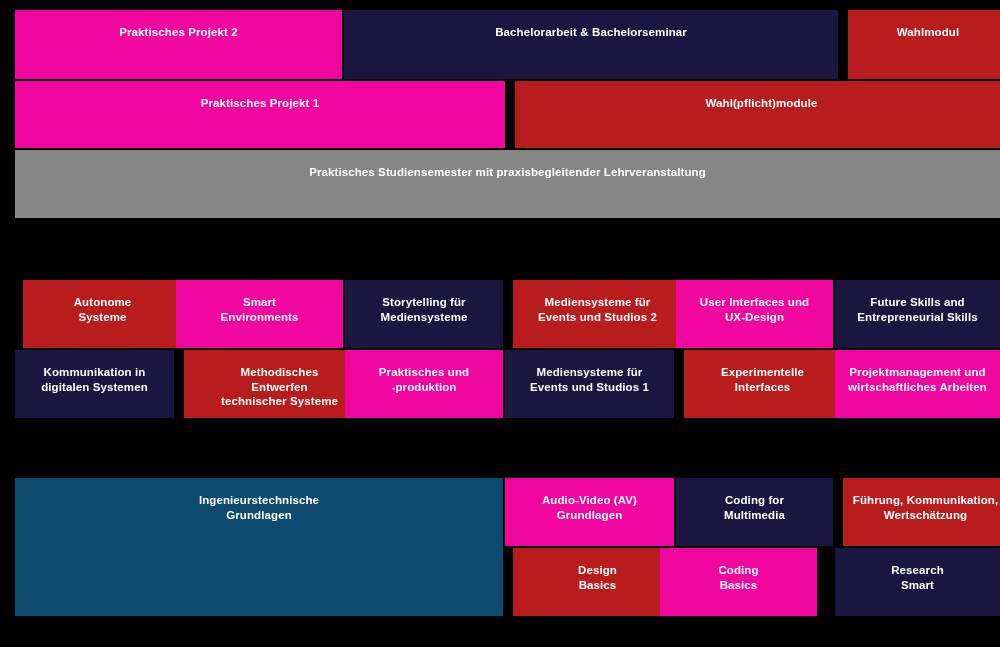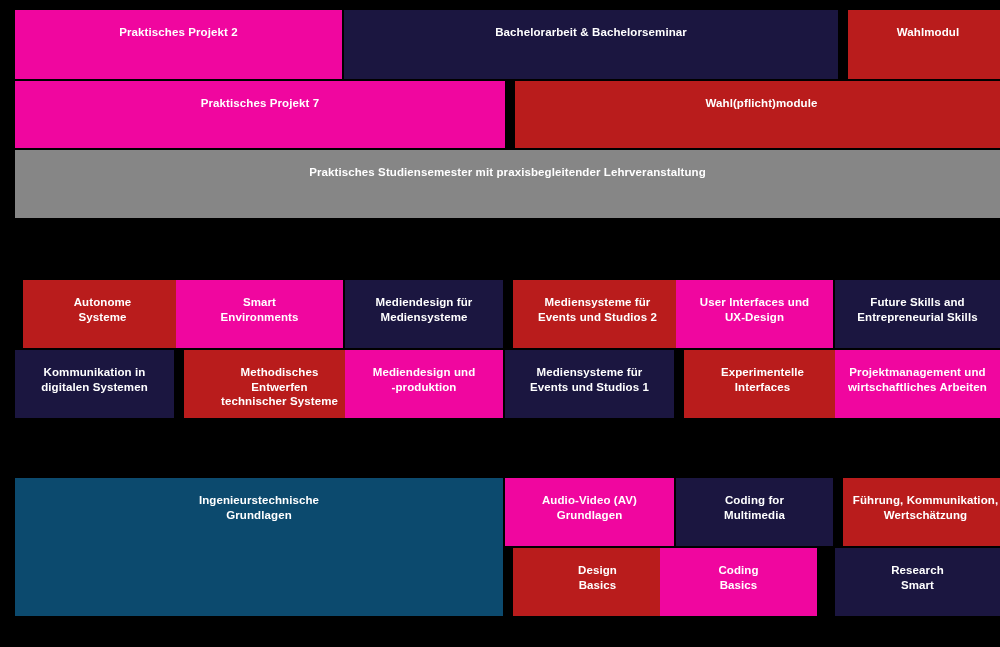--- a/index.html
+++ b/index.html
@@ -72,21 +72,21 @@
 
     <div class="block c-navy wide" style="left:344px; top:10px; width:494px; height:69px;">
       <span class="label">Bachelorarbeit &amp; Bachelorseminar</span>
     </div>
 
     <div class="block c-lightblue wide" style="left:840px; top:10px; width:160px; height:69px;">
       <span class="label">Wahlmodul</span>
     </div>
 
     <div class="block c-magenta wide" style="left:15px; top:81px; width:490px; height:67px;">
-      <span class="label">Praktisches Projekt 7</span>
+      <span class="label">Praktisches Projekt 1</span>
     </div>
 
     <div class="block c-lightblue wide" style="left:507px; top:81px; width:493px; height:67px;">
       <span class="label">Wahl(pflicht)module</span>
     </div>
 
     <div class="block c-grey wide" style="left:15px; top:150px; width:985px; height:68px;">
       <span class="label">Praktisches Studiensemester mit praxisbegleitender Lehrveranstaltung</span>
     </div>
   </div>
@@ -97,21 +97,21 @@
       <span class="label">Autonome
 Systeme</span>
     </div>
 
     <div class="block c-magenta" style="left:176px; top:280px; width:167px; height:68px;">
       <span class="label">Smart
 Environments</span>
     </div>
 
     <div class="block c-navy" style="left:345px; top:280px; width:158px; height:68px;">
-      <span class="label">Mediendesign für
+      <span class="label">Storytelling für
 Mediensysteme</span>
     </div>
 
     <div class="block c-lightblue" style="left:505px; top:280px; width:169px; height:68px;">
       <span class="label">Mediensysteme für
 Events und Studios 2</span>
     </div>
 
     <div class="block c-magenta" style="left:676px; top:280px; width:157px; height:68px;">
       <span class="label">User Interfaces und
@@ -127,21 +127,21 @@
       <span class="label">Kommunikation in
 digitalen Systemen</span>
     </div>
 
     <div class="block c-lightblue" style="left:176px; top:350px; width:167px; height:68px;padding-left:28px;">
       <span class="label">Methodisches Entwerfen
 technischer Systeme</span>
     </div>
 
     <div class="block c-magenta" style="left:345px; top:350px; width:158px; height:68px;">
-      <span class="label">Mediendesign und
+      <span class="label">Praktisches und
 -produktion</span>
     </div>
 
     <div class="block c-navy" style="left:505px; top:350px; width:169px; height:68px;">
       <span class="label">Mediensysteme für
 Events und Studios 1</span>
     </div>
 
     <div class="block c-lightblue" style="left:676px; top:350px; width:157px; height:68px;">
       <span class="label">Experimentelle

